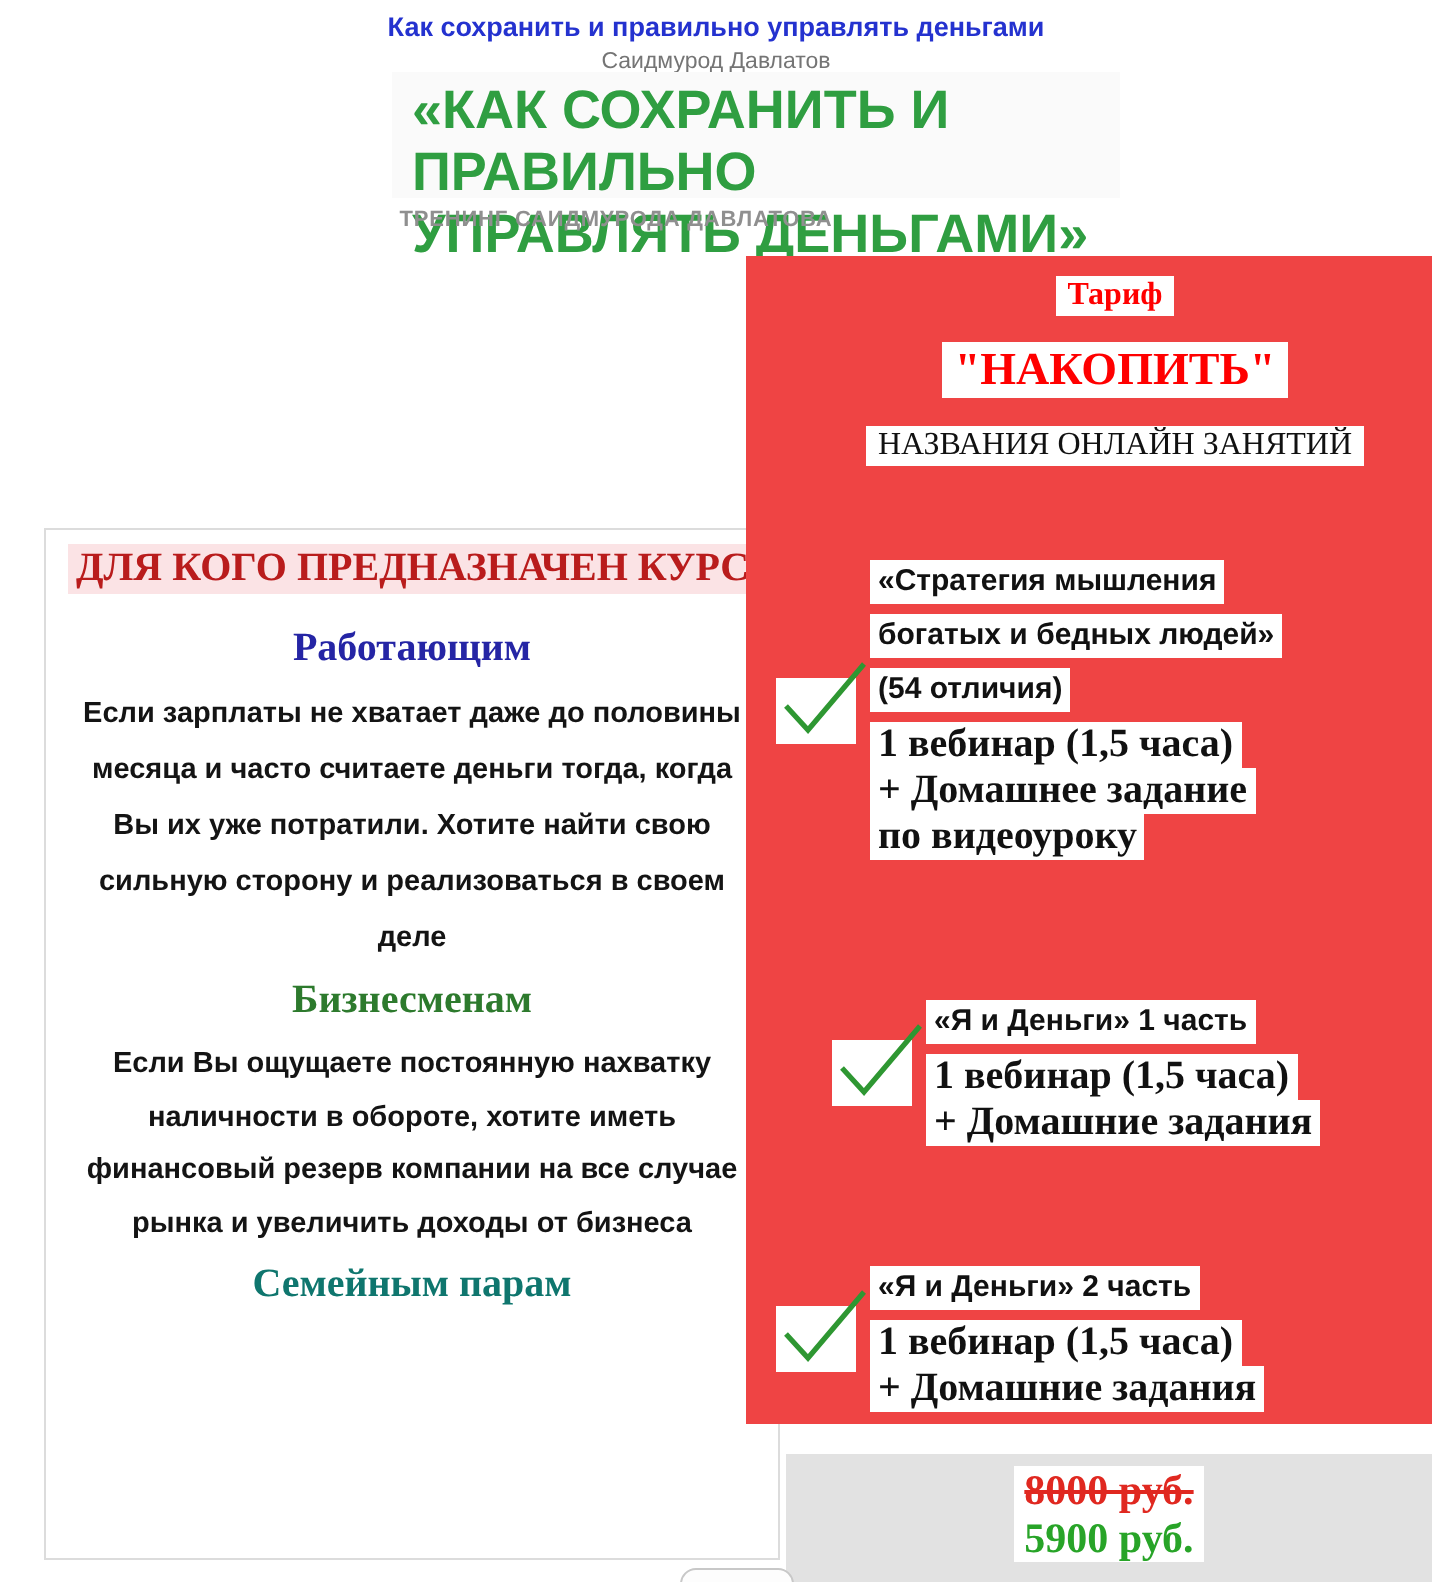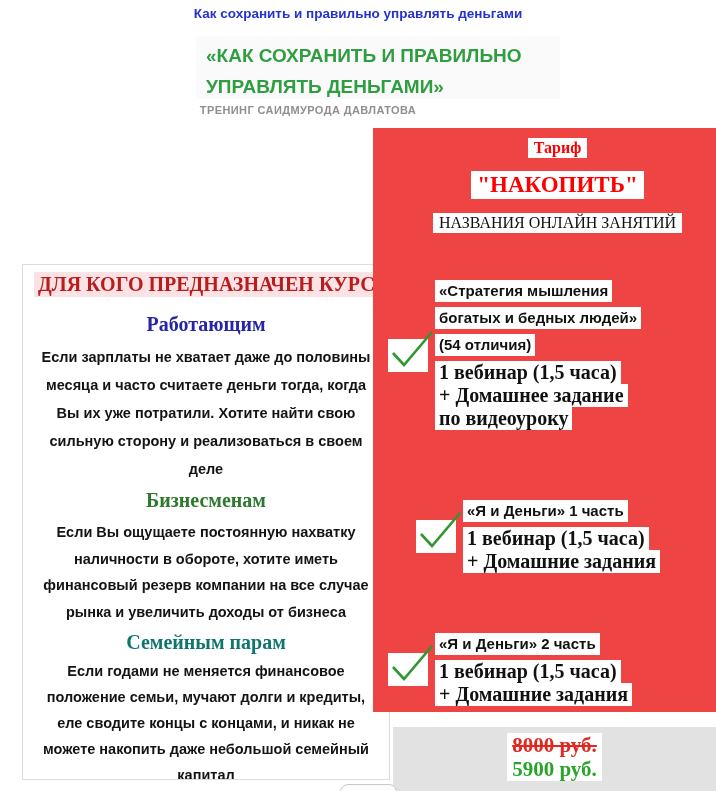--- a/index.html
+++ b/index.html
@@ -17,21 +17,21 @@
     display:inline-block; margin-top:6px;
     font-size:13.5px; font-weight:bold; color:#2432cf; text-decoration:none;
   }
   .author { margin-top:2px; font-size:11.5px; color:#757575; }
   .title-box {
     position:absolute; left:196px; top:36px; width:364px; height:63px;
     background:#fafafa; text-align:left;
   }
   .main-title {
     padding:4px 0 0 10px;
-    font-size:19px; font-weight:bold; color:#2f9e41; line-height:31px;
+    font-size:27px; font-weight:bold; color:#2f9e41; line-height:31px;
   }
   .subtitle {
     position:absolute; top:104px; left:0; width:616px; text-align:center;
     font-size:11px; font-weight:bold; color:#8f8f8f; letter-spacing:0.4px;
   }
 
   
   .left-panel {
     position:absolute; left:22px; top:264px; width:368px; height:516px;
     background:#ffffff; border:1px solid #dcdcdc;
@@ -111,20 +111,21 @@
   .bottom-stub {
     position:absolute; left:340px; top:784px; width:57px; height:12px;
     background:#fdfdfd; border:1px solid #c8c8c8; border-radius:8px 8px 0 0;
   }
 </style>
 </head>
 <body>
 
 <div class="header">
   <a href="#" class="top-link">Как сохранить и правильно управлять деньгами</a>
+  <div class="author">Саидмурод Давлатов</div>
 </div>
 
 <div class="title-box">
   <div class="main-title">
     <div>«КАК СОХРАНИТЬ И ПРАВИЛЬНО</div>
     <div>УПРАВЛЯТЬ ДЕНЬГАМИ»</div>
   </div>
 </div>
 
 <div class="subtitle">ТРЕНИНГ САИДМУРОДА ДАВЛАТОВА</div>
@@ -134,21 +135,20 @@
     <span class="lp-heading">ДЛЯ КОГО ПРЕДНАЗНАЧЕН КУРС</span>
   </div>
 
   <div class="sec-title t0" style="color: rgb(37, 37, 165);">Работающим</div>
   <div class="lp-para p0">Если зарплаты не хватает даже до половины месяца и часто считаете деньги тогда, когда Вы их уже потратили. Хотите найти свою сильную сторону и реализоваться в своем деле</div>
 
   <div class="sec-title t1" style="color: rgb(45, 122, 45);">Бизнесменам</div>
   <div class="lp-para p1">Если Вы ощущаете постоянную нахватку наличности в обороте, хотите иметь финансовый резерв компании на все случае рынка и увеличить доходы от бизнеса</div>
 
   <div class="sec-title t2" style="color: #0f766e;">Семейным парам</div>
-  <div class="lp-para p2">Если годами не меняется финансовое положение семьи, мучают долги и кредиты, еле сводите концы с концами, и никак не можете накопить даже небольшой семейный капитал</div>
 </div>
 
 <div class="tariff-panel">
   <div class="tariff-label">
     <span class="chip">Тариф</span>
   </div>
   <div class="tariff-name">
     <span class="chip">"НАКОПИТЬ"</span>
   </div>
   <div class="lessons-heading">

